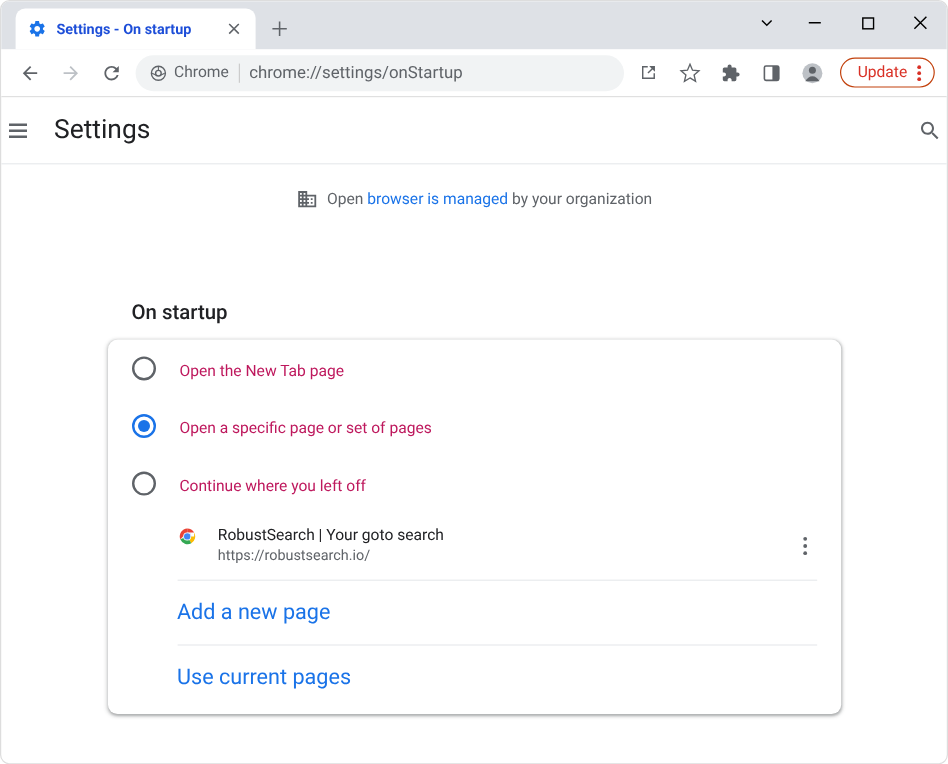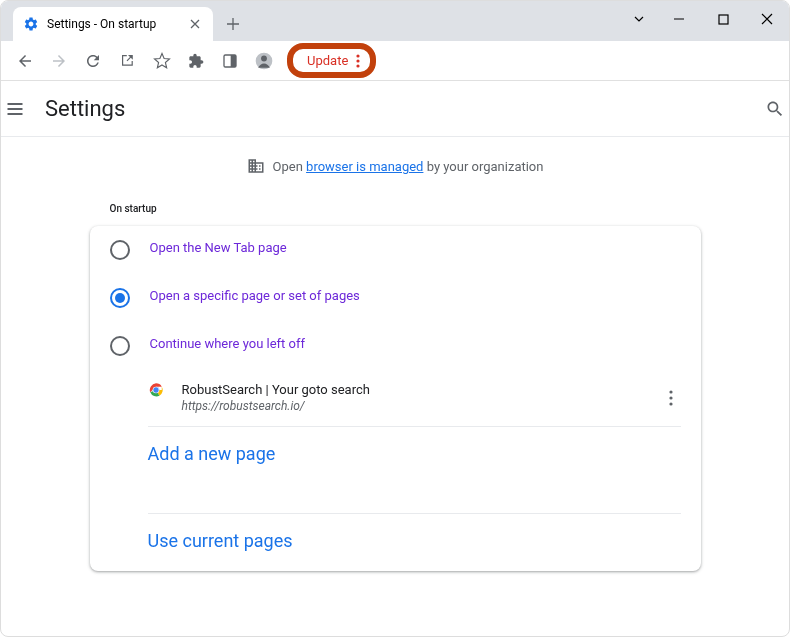--- a/index.html
+++ b/index.html
@@ -28,21 +28,22 @@
       background: #fff;
       border-radius: 8px 8px 0 0;
       height: 34px;
       display: flex;
       align-items: center;
       padding: 0 10px;
       gap: 8px;
       margin-left: 4px;
       min-width: 200px;
       font-size: 12px;
-      color: #000000;
+      color: #1d4ed8;
+      font-weight: bold;
     }
     .tab-favicon {
       width: 16px;
       height: 16px;
       color: #1a73e8;
     }
     .tab-title {
       flex: 1;
       white-space: nowrap;
       overflow: hidden;
@@ -154,21 +155,21 @@
       justify-content: center;
       cursor: pointer;
       color: #5f6368;
       border-radius: 50%;
     }
     .update-btn {
       display: flex;
       align-items: center;
       gap: 8px;
       padding: 4px 10px 4px 14px;
-      border: 6px solid #c2410c;
+      border: 1px solid #c2410c;
       border-radius: 16px;
       color: #d93025;
       font-size: 13px;
       cursor: pointer;
       margin-left: 4px;
     }
     .update-dots {
       color: #d93025;
     }
     .settings-header {
@@ -202,45 +203,45 @@
     .managed-notice {
       display: flex;
       align-items: center;
       gap: 8px;
       font-size: 13px;
       color: #5f6368;
       margin-bottom: 20px;
     }
     .managed-link {
       color: #1a73e8;
-      text-decoration: underline;
       cursor: pointer;
     }
     .section-label {
       width: 611px;
-      font-size: 10px;
+      font-size: 17px;
       color: #202124;
       padding: 8px 0 12px 20px;
       font-weight: 500;
+      margin-top: 48px;
     }
     .card {
       width: 611px;
       background: #fff;
       border-radius: 8px;
       box-shadow: 0 1px 2px rgba(60,64,67,0.3), 0 1px 3px 1px rgba(60,64,67,0.15);
       overflow: hidden;
     }
     .radio-row {
       display: flex;
-      align-items: flex-start;
+      align-items: flex-end;
       padding: 14px 20px;
       gap: 20px;
       cursor: pointer;
       font-size: 13px;
-      color: #6d28d9;
+      color: #be185d;
     }
     .radio {
       width: 20px;
       height: 20px;
       border: 2px solid #5f6368;
       border-radius: 50%;
       display: flex;
       align-items: center;
       justify-content: center;
       flex-shrink: 0;
@@ -271,39 +272,37 @@
       flex: 1;
     }
     .page-title {
       font-size: 13px;
       color: #202124;
     }
     .page-url {
       font-size: 12px;
       color: #5f6368;
       margin-top: 2px;
-      font-style: italic;
     }
     .page-menu {
       cursor: pointer;
       color: #5f6368;
       padding: 8px;
     }
     .link-row {
       padding: 16px 0;
       border-top: 1px solid #e8eaed;
     }
     .link-row a {
       color: #1a73e8;
       font-size: 18px;
       cursor: pointer;
     }
     .link-row:last-child {
       padding-bottom: 20px;
-      margin-top: 33px;
     }
     svg {
       display: block;
     }
   </style>
 </head>
 <body>
 
 <div class="titlebar">
   <div class="tab">
@@ -356,20 +355,32 @@
   </div>
   <div class="nav-btn disabled">
     <svg width="18" height="18" viewBox="0 0 24 24">
         <path d="M12 4l-1.41 1.41L16.17 11H4v2h12.17l-5.58 5.59L12 20l8-8z" fill="#bdc1c6"></path>
       </svg>
   </div>
   <div class="nav-btn">
     <svg width="18" height="18" viewBox="0 0 24 24">
         <path d="M17.65 6.35C16.2 4.9 14.21 4 12 4c-4.42 0-7.99 3.58-7.99 8s3.57 8 7.99 8c3.73 0 6.84-2.55 7.73-6h-2.08c-.82 2.33-3.04 4-5.65 4-3.31 0-6-2.69-6-6s2.69-6 6-6c1.66 0 3.14.69 4.22 1.78L13 11h7V4l-2.35 2.35z" fill="#5f6368"></path>
       </svg>
+  </div>
+  <div class="omnibox">
+    <div class="omnibox-security">
+      <svg width="14" height="14" viewBox="0 0 24 24">
+          <circle cx="12" cy="12" r="10" fill="none" stroke="#5f6368" stroke-width="2"></circle>
+          <circle cx="12" cy="12" r="4" fill="none" stroke="#5f6368" stroke-width="2"></circle>
+          <path d="M12 2 L12 8 M21 12 L15 15 M3 12 L9 15" stroke="#5f6368" stroke-width="1.5"></path>
+        </svg>
+      <span>Chrome</span>
+    </div>
+    <div class="omnibox-divider"></div>
+    <span class="omnibox-url">chrome://settings/onStartup</span>
   </div>
   <div class="toolbar-icons">
     <div class="toolbar-icon">
       <svg width="18" height="18" viewBox="0 0 24 24">
           <path d="M14 9l-1.41 1.41L17.17 15H4v2h13.17l-4.58 4.59L14 23l8-8-8-8z M18 3l-6 6 1.41 1.41L18 5.83V15h2V3h-2z" fill="none"></path>
           <path d="M13 5l-1.4 1.4L16.2 11H4v2h12.2l-4.6 4.6L13 19l7-7-7-7z M10 3H3v18h7v-2H5V5h5V3z" fill="none"></path>
           <path d="M16 5l-1.42 1.42 4.59 4.58H6v2h13.17l-4.59 4.58L16 19l7-7-7-7z" fill="none"></path>
           <path d="M8.7 6.7L7.3 5.3 3.6 9H14v2H3.6l3.7 3.7-1.4 1.4L0 10l8.7-3.3z" fill="none"></path>
           <path d="M14 6h-2v5H7v2h5v5h2v-5h5v-2h-5z" fill="none"></path>
           <path d="M18 16.08c-.76 0-1.44.3-1.96.77L8.91 12.7c.05-.23.09-.46.09-.7s-.04-.47-.09-.7l7.05-4.11c.54.5 1.25.81 2.04.81 1.66 0 3-1.34 3-3s-1.34-3-3-3-3 1.34-3 3c0 .24.04.47.09.7L8.04 9.81C7.5 9.31 6.79 9 6 9c-1.66 0-3 1.34-3 3s1.34 3 3 3c.79 0 1.5-.31 2.04-.81l7.12 4.16c-.05.21-.08.43-.08.65 0 1.61 1.31 2.92 2.92 2.92 1.61 0 2.92-1.31 2.92-2.92s-1.31-2.92-2.92-2.92z" fill="none"></path>

